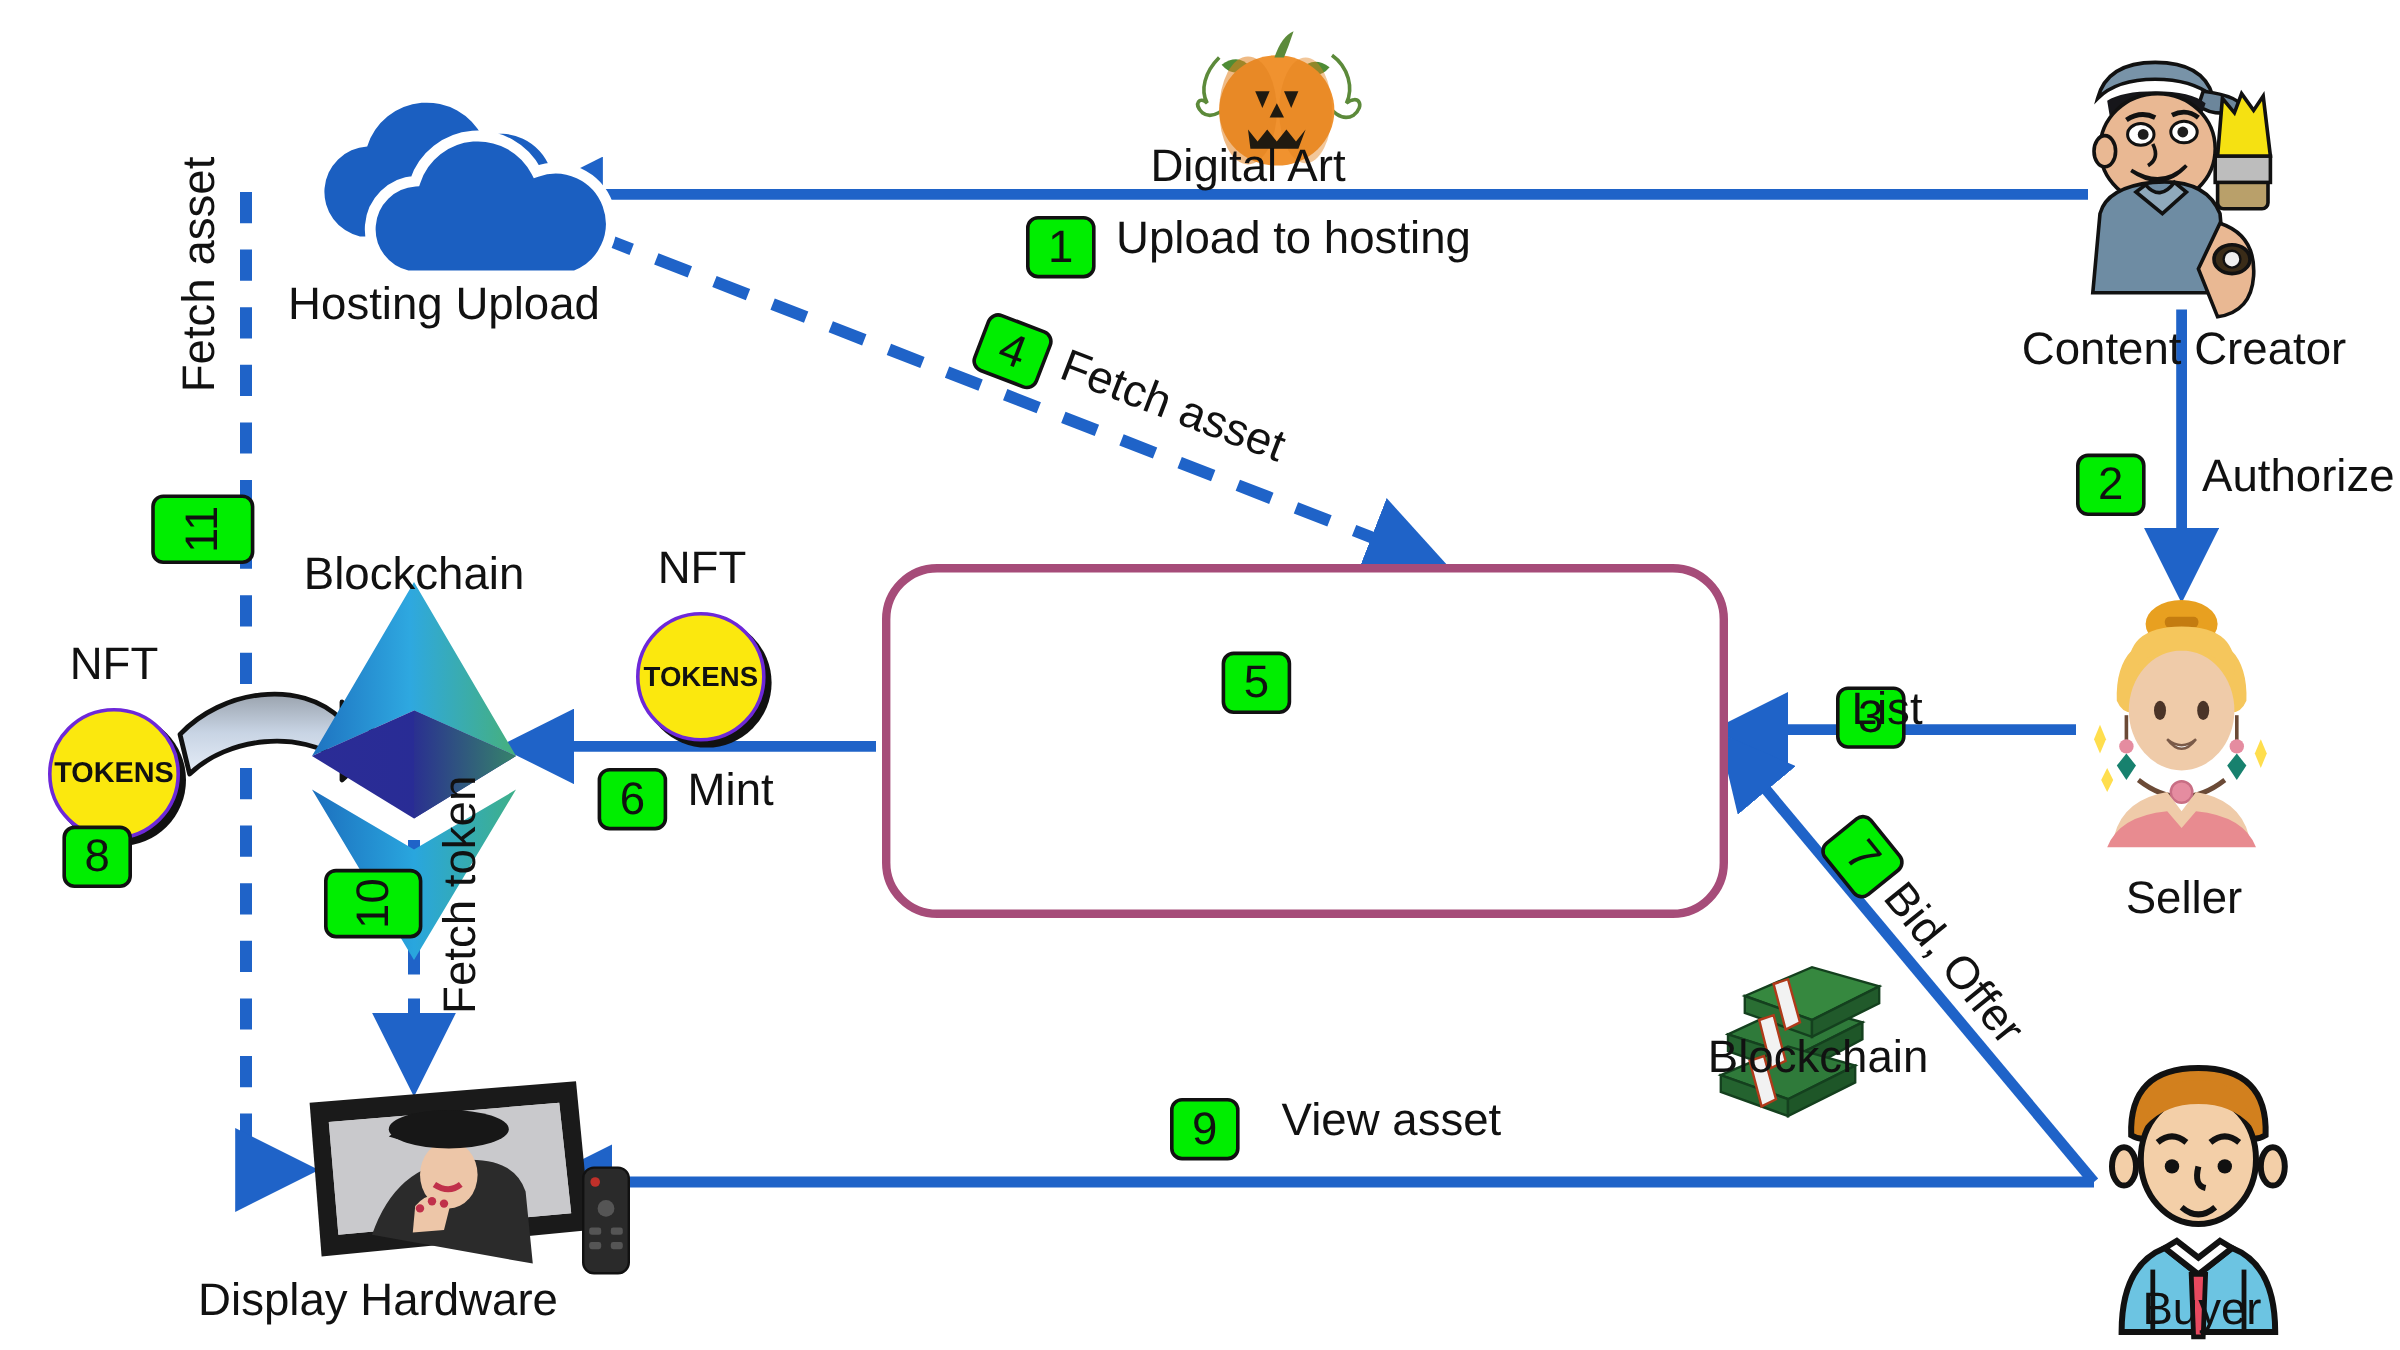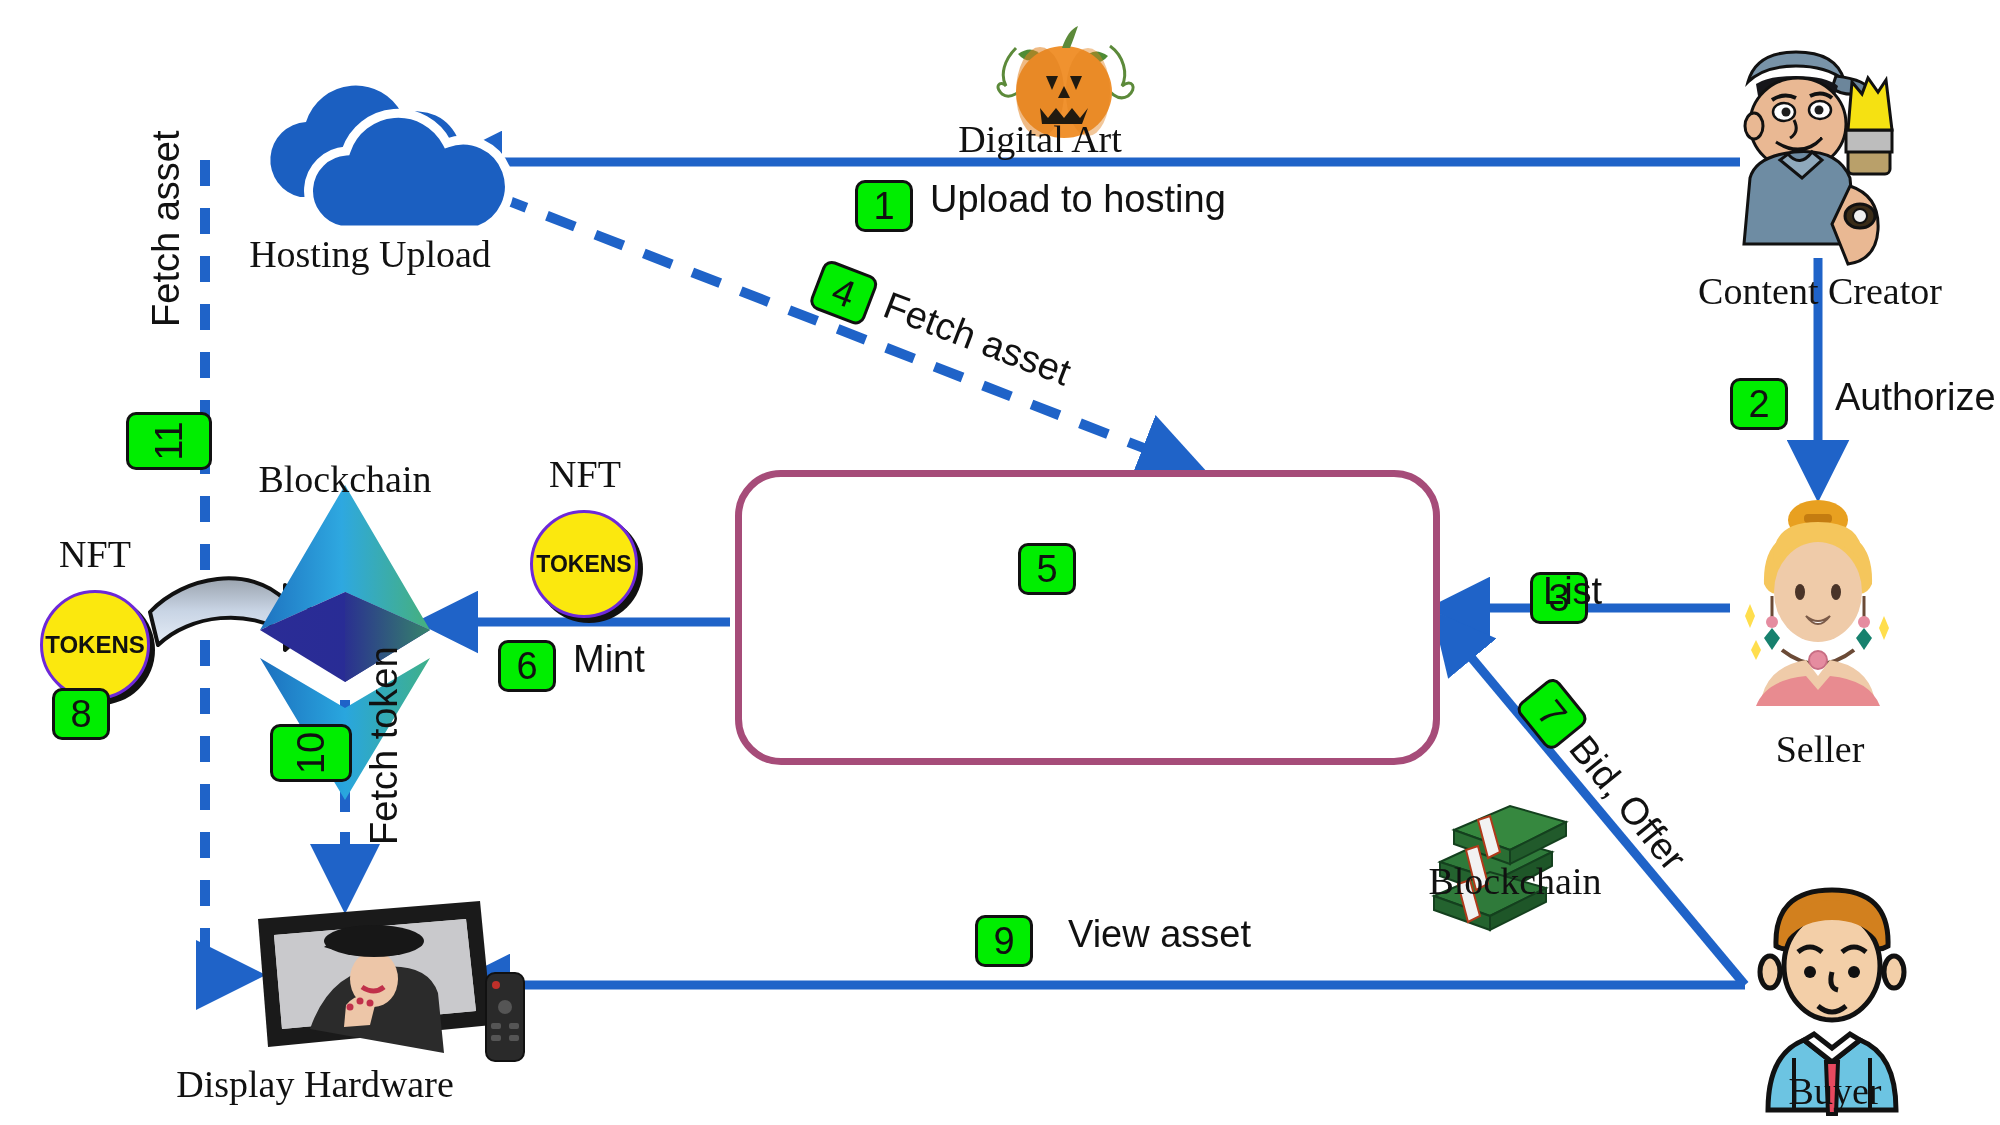--- a/index.html
+++ b/index.html
@@ -4,21 +4,21 @@
 <style>
   html,body{margin:0;padding:0;background:#ffffff;}
   body{width:2000px;height:1125px;overflow:hidden;font-family:"Liberation Sans",sans-serif;}
   #stage{position:relative;width:2000px;height:1125px;background:#fff;}
   svg#wires{position:absolute;left:0;top:0;width:2000px;height:1125px;}
 
   .node{position:absolute;}
   .cap{
     position:absolute;left:50%;transform:translateX(-50%);
     white-space:nowrap;color:#111;font-size:38px;line-height:1.05;
-    font-family:Liberation Serif, serif;text-align:center;
+    font-family:Liberation Sans, sans-serif;text-align:center;
   }
 
   
   .chip{
     position:absolute;background:#00EE00;border:3px solid #111;border-radius:10px;
     color:#111;font-size:38px;line-height:1;display:flex;align-items:center;justify-content:center;
     width:58px;height:52px;font-family:"Liberation Sans",sans-serif;box-sizing:border-box;
   }
   .steplabel{
     position:absolute;color:#111;font-size:38px;white-space:nowrap;

